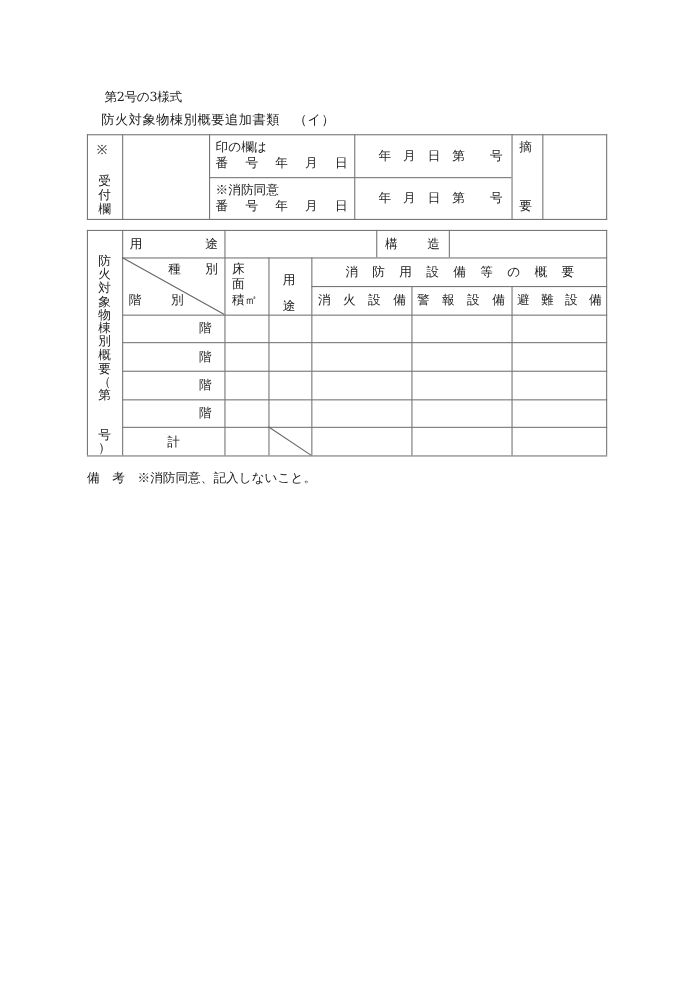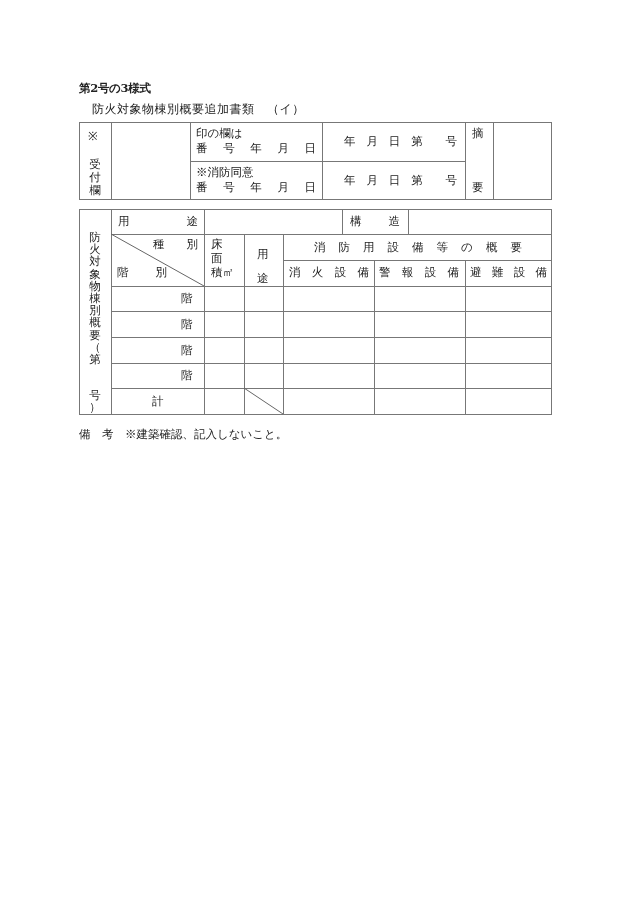--- a/index.html
+++ b/index.html
@@ -1,19 +1,19 @@
 <!DOCTYPE html>
 <html><head>
 <meta charset="utf-8">
 <style>
   html, body { margin:0; padding:0; background:#ffffff; }
   body { width:630px; height:903px; position:relative; overflow:hidden;
          font-family:"DejaVu Serif", "Liberation Serif", serif; color:#222; }
   .abs { position:absolute; }
-  .form-label { left:79px; top:81px; font-size:11.5px; letter-spacing:-0.3px;font-weight:bold; }
+  .form-label { left:95px; top:81px; font-size:11.5px; letter-spacing:-0.3px; }
   .doc-title { left:92px; top:101px; font-size:12px; letter-spacing:0.5px; }
   .hl { position:absolute; height:0; border-top:1px solid #777; }
   .vl { position:absolute; width:0; border-left:1px solid #777; }
   .t { position:absolute; font-size:11.5px; line-height:13px; white-space:nowrap; }
   .spread { display:flex; justify-content:space-between; position:absolute; font-size:11.5px; line-height:13px; }
   .vert { position:absolute; font-size:11.5px; line-height:13px; width:14px; text-align:center; word-break:break-all; }
   .note { left:79px; top:427px; font-size:11.5px; }
   svg.diag { position:absolute; overflow:visible; }
 </style>
 </head>
@@ -188,13 +188,13 @@
 
   <div class="t" style="left:181px;top:292px;">階</div>
   <div class="t" style="left:181px;top:318px;">階</div>
   <div class="t" style="left:181px;top:344px;">階</div>
   <div class="t" style="left:181px;top:369px;">階</div>
   <div class="t" style="left:152px;top:395px;">計</div>
 
   <div class="abs" style="left:205px;top:287px;width:346px;height:127px;"></div>
 </div>
 
-<div class="abs note">備　考　※建築確認、記入しないこと。</div>
+<div class="abs note">備　考　※消防同意、記入しないこと。</div>
 
 </body></html>

